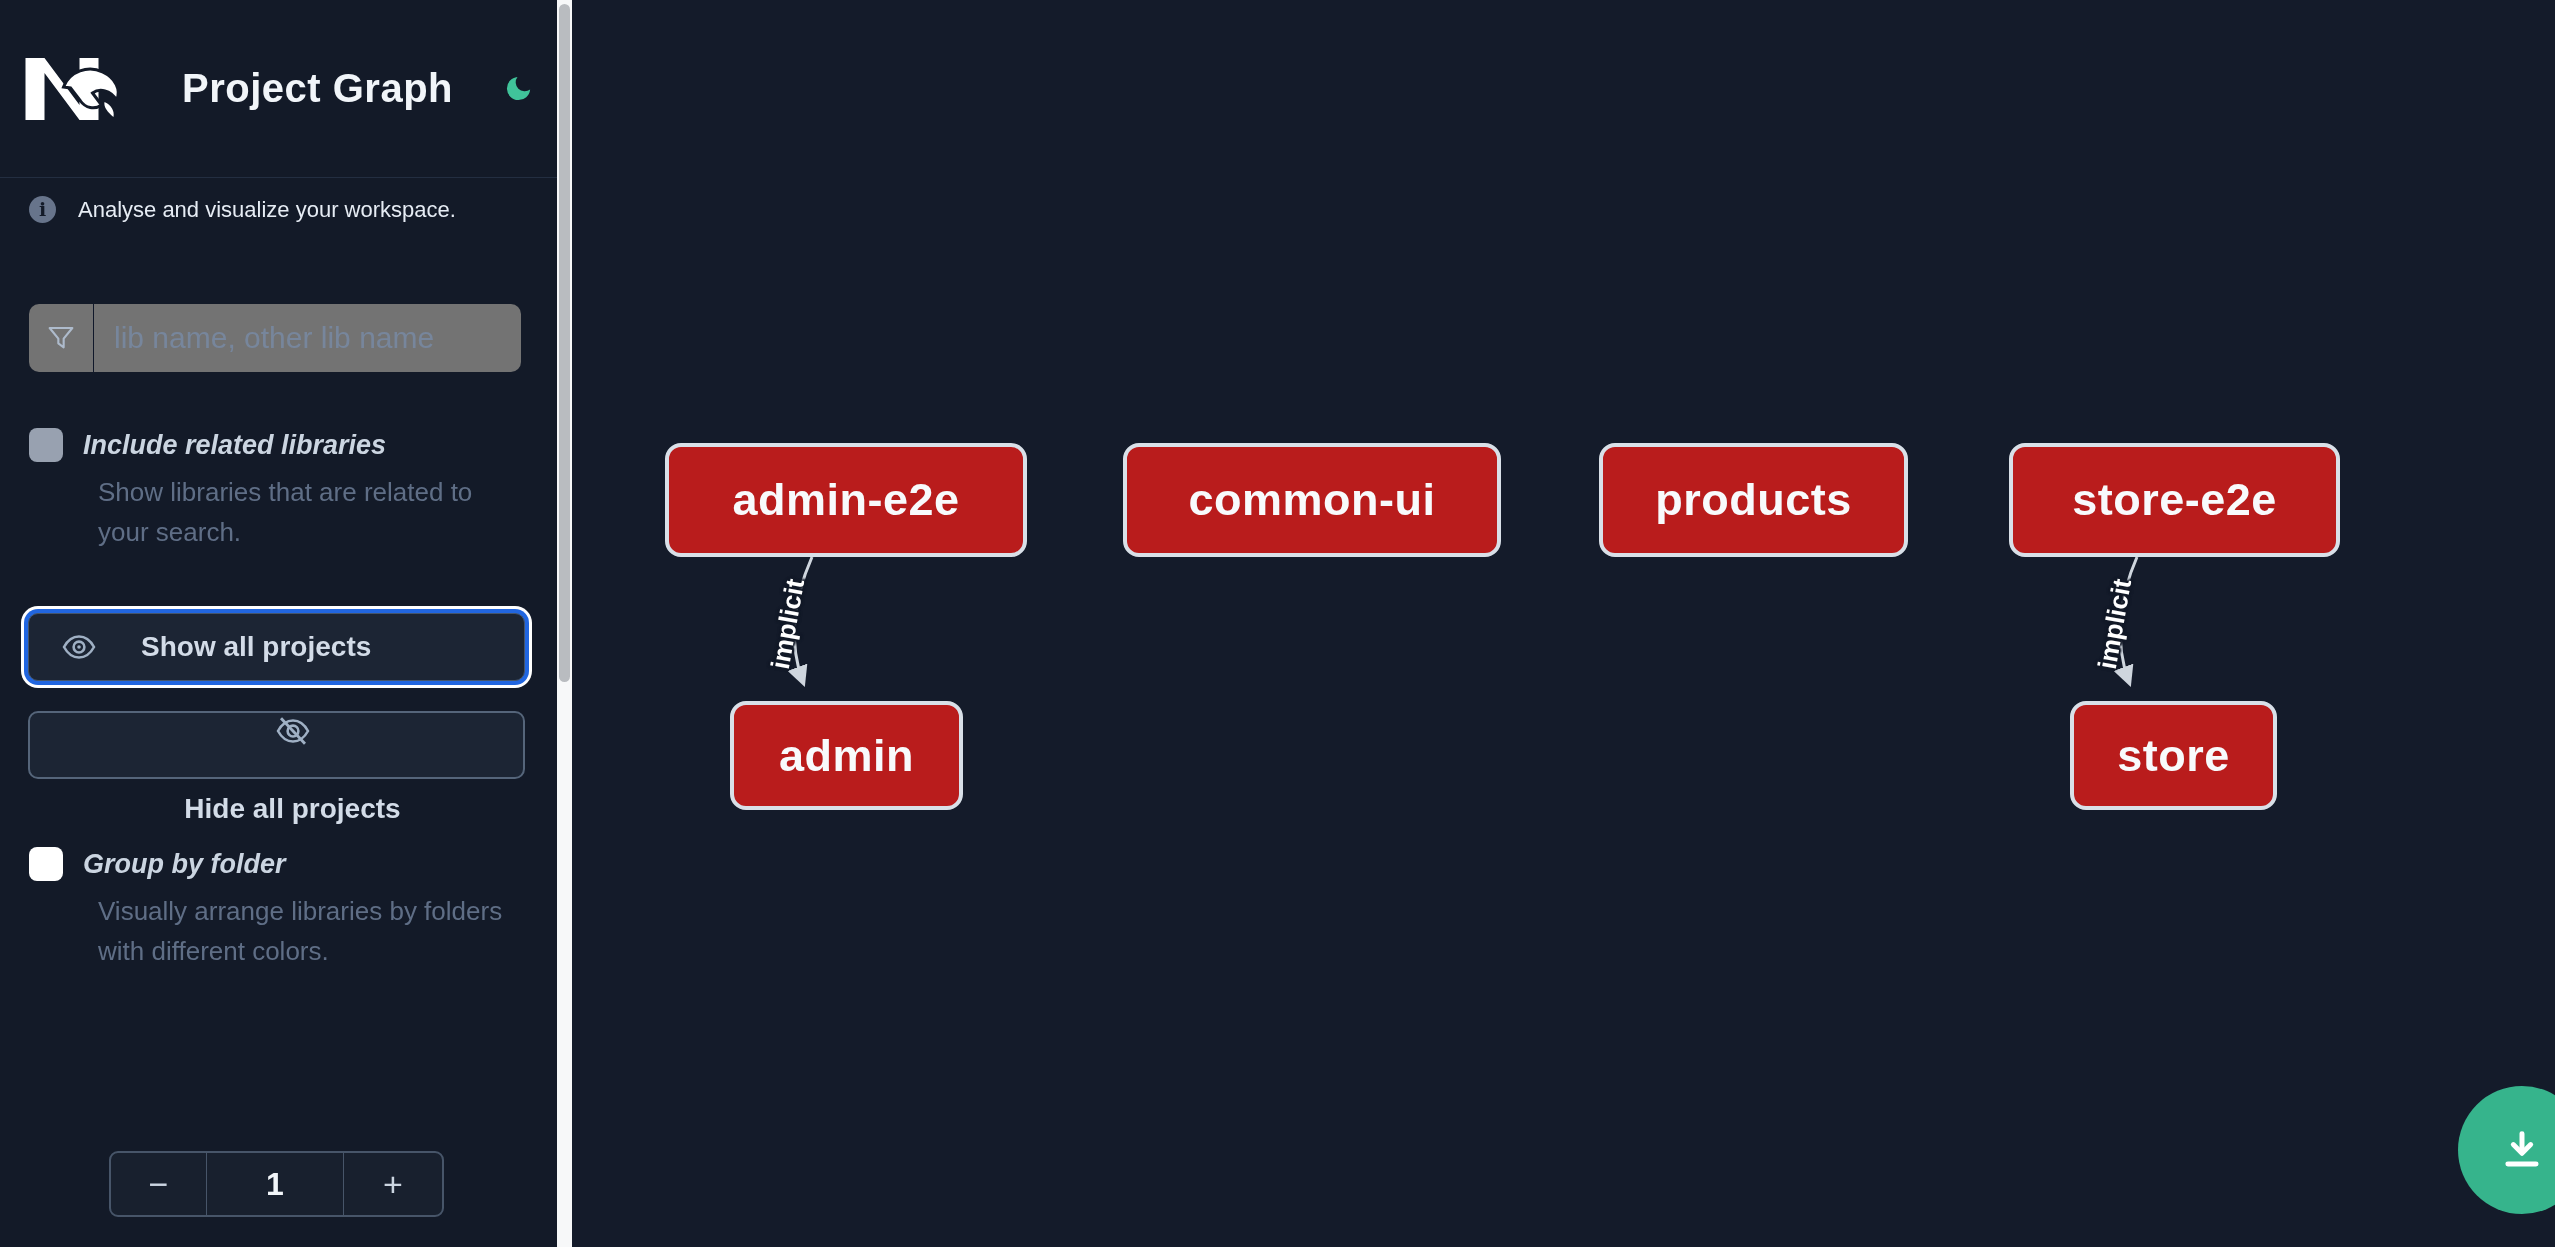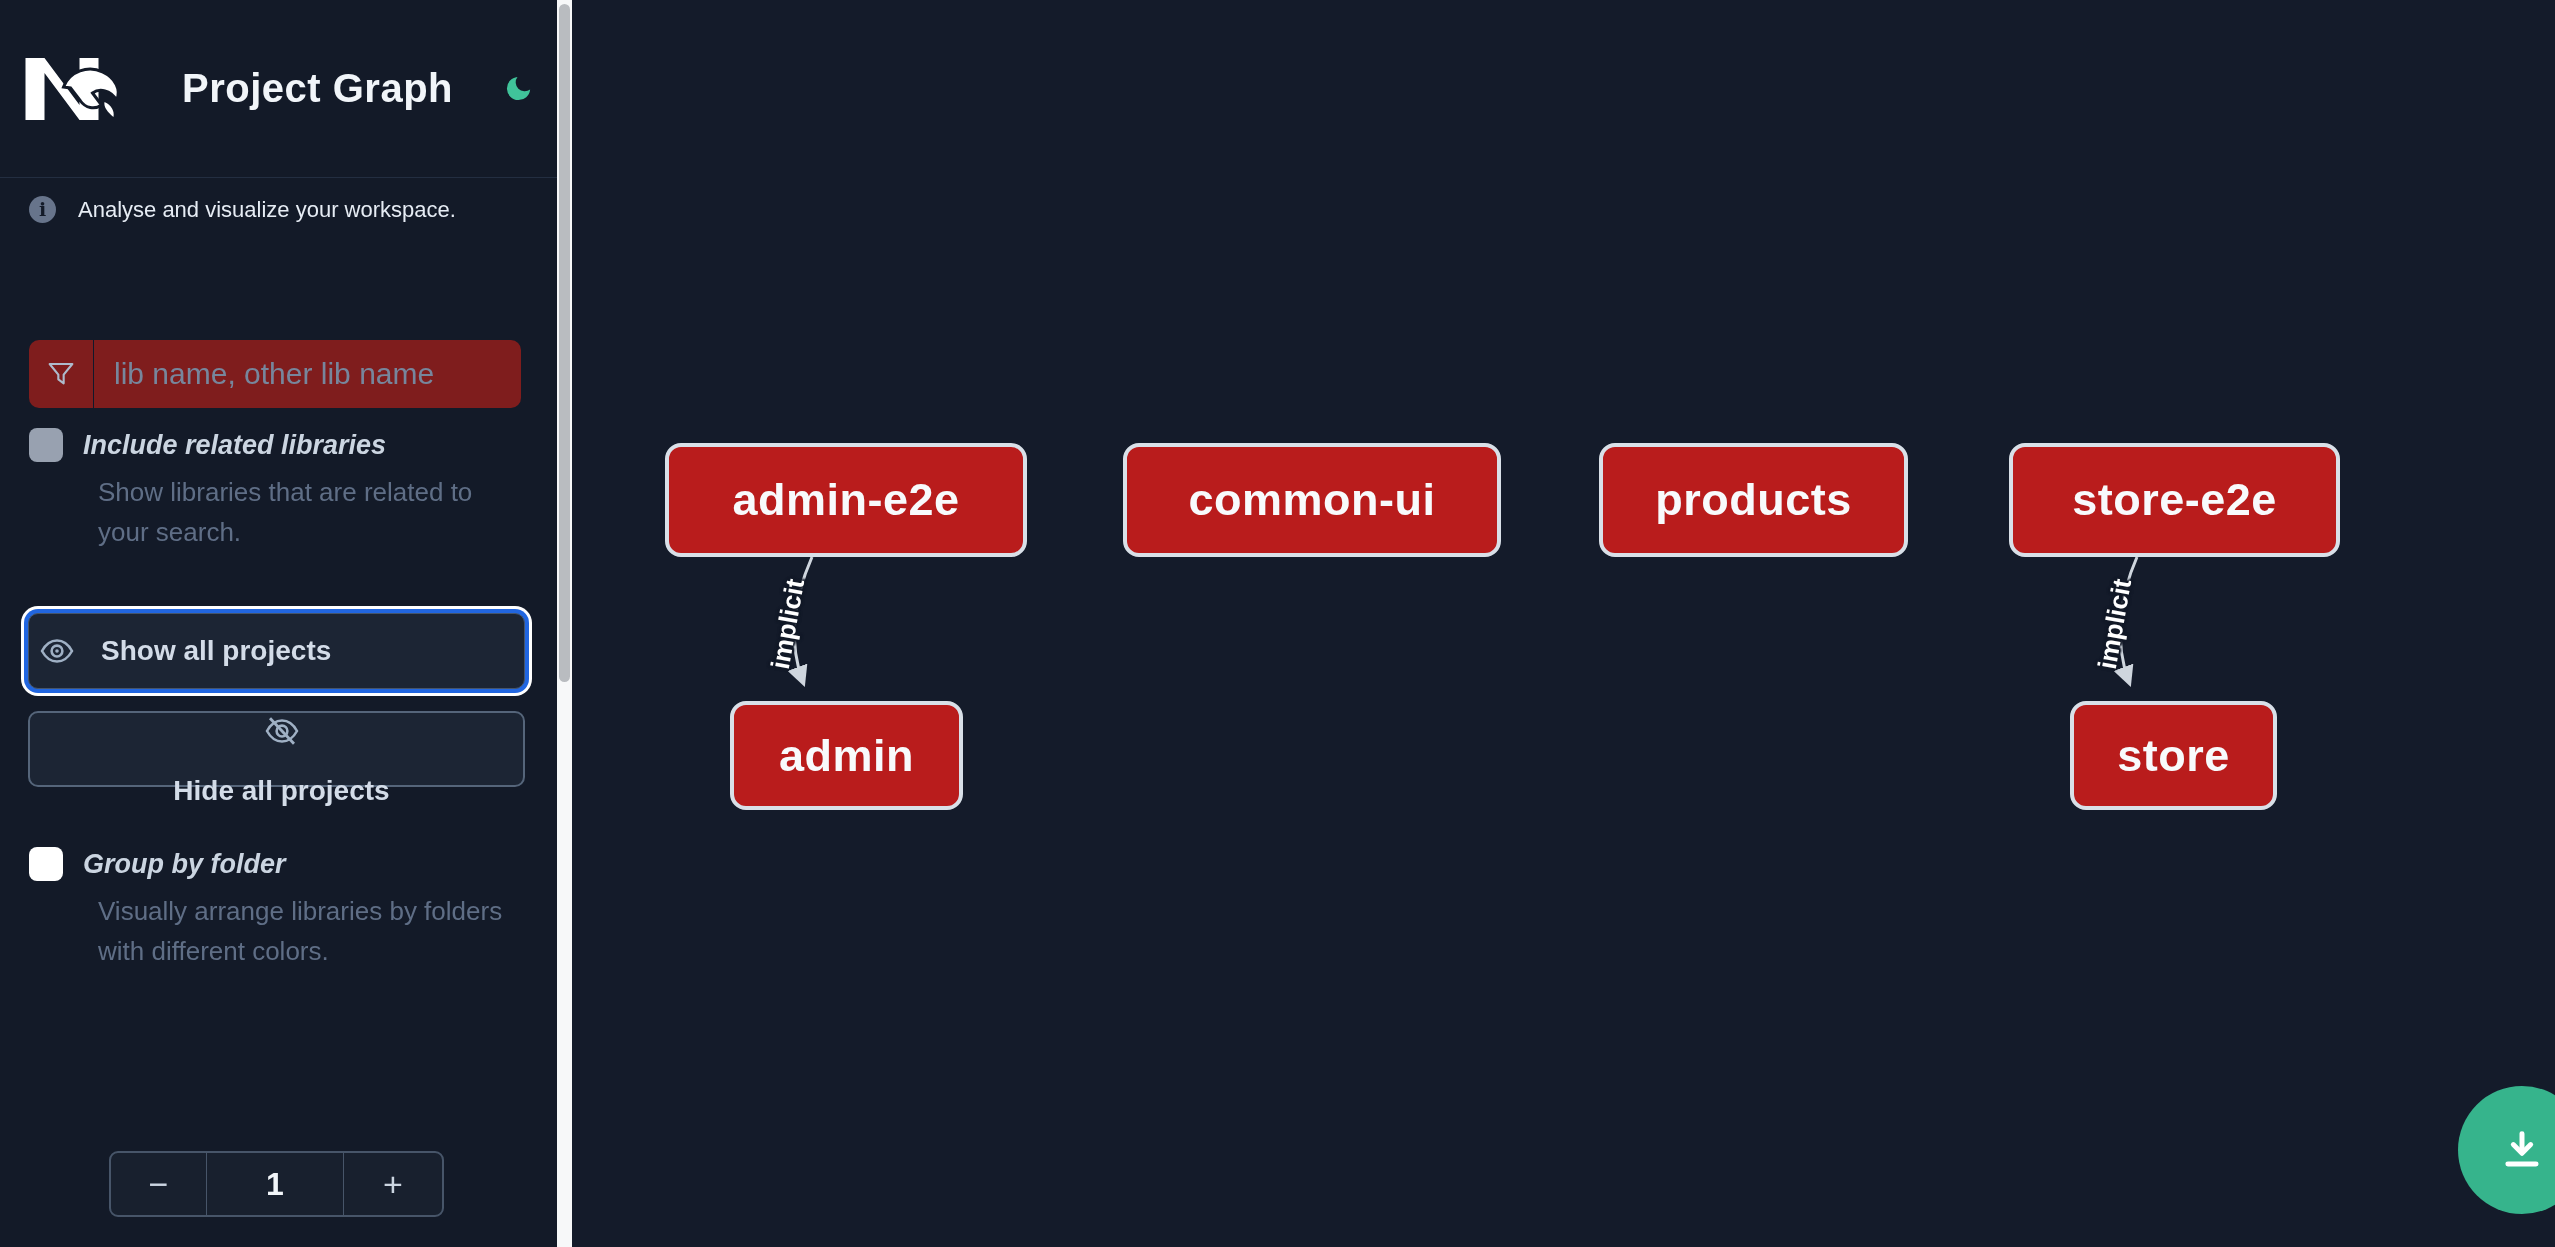--- a/index.html
+++ b/index.html
@@ -26,22 +26,22 @@
     display:flex; align-items:center; gap:22px;
   }
   .info-circle {
     width:27px; height:27px; border-radius:50%; background:#67748b;
     display:flex; align-items:center; justify-content:center; flex:0 0 auto;
   }
   .info-circle span { font-family:"DejaVu Serif","Liberation Serif",serif; font-weight:700; font-size:19px; color:#131a28; line-height:1; }
   .tagline-text { font-size:22px; font-weight:500; color:#e6ecf4; }
 
   .search-box {
-    position:absolute; left:29px; top:340px; width:492px; height:68px;
-    background:#7f1d1d; border-radius:10px; display:flex; align-items:stretch; overflow:hidden;
+    position:absolute; left:29px; top:304px; width:492px; height:68px;
+    background:#737373; border-radius:10px; display:flex; align-items:stretch; overflow:hidden;
   }
   .search-icon-cell {
     width:65px; display:flex; align-items:center; justify-content:center;
     border-right:1px solid #10182a; flex:0 0 auto;
   }
   .search-box input {
     flex:1; background:transparent; border:none; outline:none;
     font-family:inherit; font-size:30px; color:#cbd5e1; padding:0 0 0 20px;
   }
   .search-box input::placeholder { color:#77869c; }
@@ -54,23 +54,23 @@
   .cbx-white { background:#ffffff; }
   .cbx-green { background:#3abb90; }
   .opt-label { font-size:27px; font-weight:700; color:#cbd5e1; cursor:pointer;font-style:italic; }
   .opt-desc  { margin-left:69px; margin-top:10px; width:430px;
                font-size:26px; color:#5f6e86; line-height:40px; }
   .opt-include   { top:428px; }
   .opt-group     { top:847px; }
   .opt-proximity { top:1000px; }
 
   .sb-btn {
-    position:absolute; left:28px; width:497px; height:76px;
+    position:absolute; left:28px; width:497px; height:68px;
     background:#1c2534; border:1px solid #45556b; border-radius:10px;
-    display:flex; align-items:center; gap:26px; padding-left:10px;
+    display:flex; align-items:center; gap:44px; padding-left:32px;
     font-family:inherit; font-size:28px; font-weight:600; color:#d3dce8; cursor:pointer;
   }
   .btn-show { top:613px; box-shadow:0 0 0 4px #2166e0, 0 0 0 7px #ffffff; }
   .btn-hide { top:711px; border:2px solid #55657a;flex-direction:column; }
   .sb-btn svg { flex:0 0 auto; }
 
   .stepper {
     position:absolute; left:109px; top:1151px; width:335px; height:66px;
     border:2px solid #475569; border-radius:9px; background:#18202e;
     display:flex; align-items:stretch; overflow:hidden;

